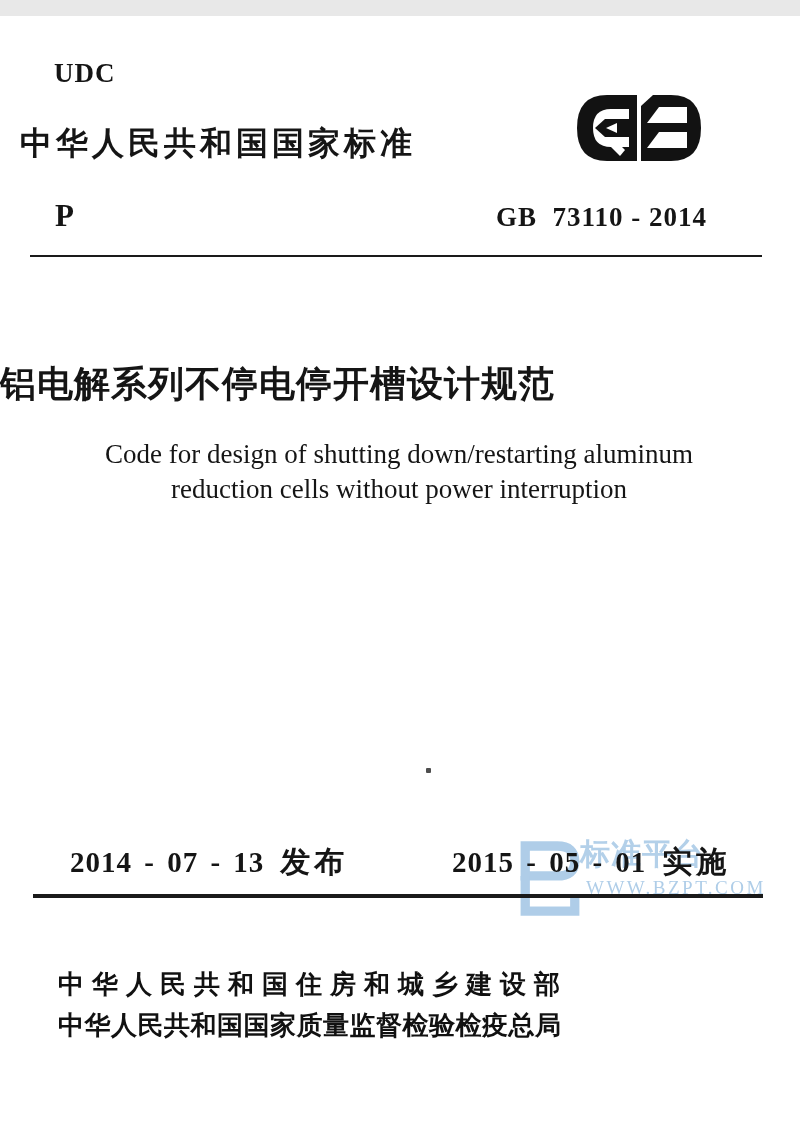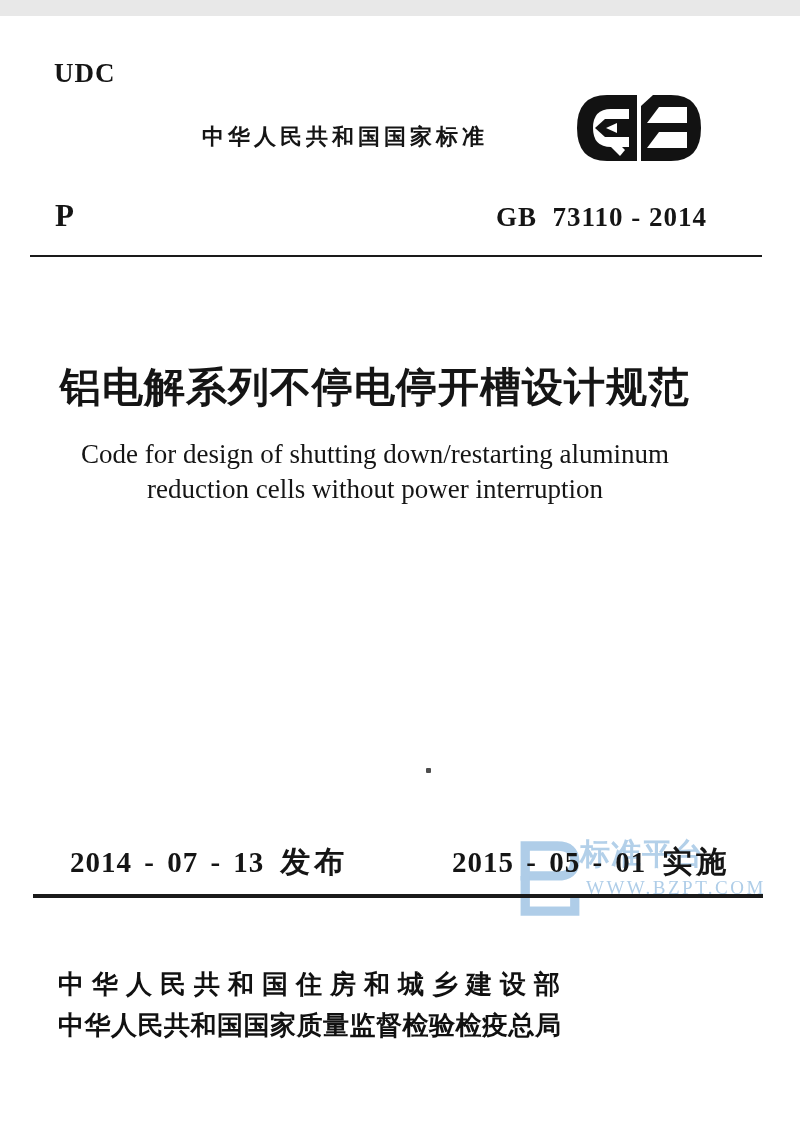--- a/index.html
+++ b/index.html
@@ -9,41 +9,41 @@
     margin:16px auto;
     background:#ffffff;
     overflow:hidden;
     font-family:"Liberation Serif","DejaVu Serif",serif;
     color:#151515;
   }
   .abs{position:absolute;}
 
   .udc{left:54px;top:42px;font-size:27px;font-weight:bold;letter-spacing:1px;}
   .header-title{
-    left:20px;top:106px;width:650px;text-align:center;
+    left:20px;top:106px;width:650px;
     font-family:"Liberation Sans","DejaVu Sans",sans-serif;
-    font-size:22px;font-weight:bold;letter-spacing:4px;white-space:nowrap;
+    font-size:32px;font-weight:bold;letter-spacing:4px;white-space:nowrap;
   }
   .gb-logo{left:575px;top:76px;width:128px;height:72px;}
   .p-label{left:55px;top:182px;font-size:31px;font-weight:bold;}
   .std-number{
     left:407px;top:186px;width:300px;text-align:right;
     font-size:27px;font-weight:bold;white-space:pre;letter-spacing:1px;
   }
   .rule{background:#1a1a1a;}
   .rule-top{left:30px;top:239px;width:732px;height:2px;}
   .rule-bottom{left:33px;top:878px;width:730px;height:4px;z-index:4;}
 
   .title-cn{
-    left:0;top:344px;width:750px;margin:0;text-align:center;
-    font-size:41px;font-weight:bold;letter-spacing:1px;white-space:nowrap;
+    left:0;top:344px;width:750px;margin:0;
+    font-size:36px;font-weight:bold;letter-spacing:1px;white-space:nowrap;
   }
   .title-en{
     left:0;top:421px;width:750px;text-align:center;
-    font-size:27px;line-height:35px;font-weight:normal;
+    font-size:27px;line-height:35px;font-weight:normal;padding-left:24px;
   }
 
   .speck{left:426px;top:752px;width:5px;height:5px;background:#4e4e4e;border-radius:1px;}
 
   .watermark-glyph{left:518px;top:820px;width:64px;height:84px;z-index:1;opacity:.95;}
   .wm-text{
     left:580px;top:818px;z-index:1;
     font-family:"Liberation Sans","DejaVu Sans",sans-serif;
     font-size:30px;font-weight:bold;letter-spacing:1px;color:#abcbe7;opacity:.9;white-space:nowrap;
   }

